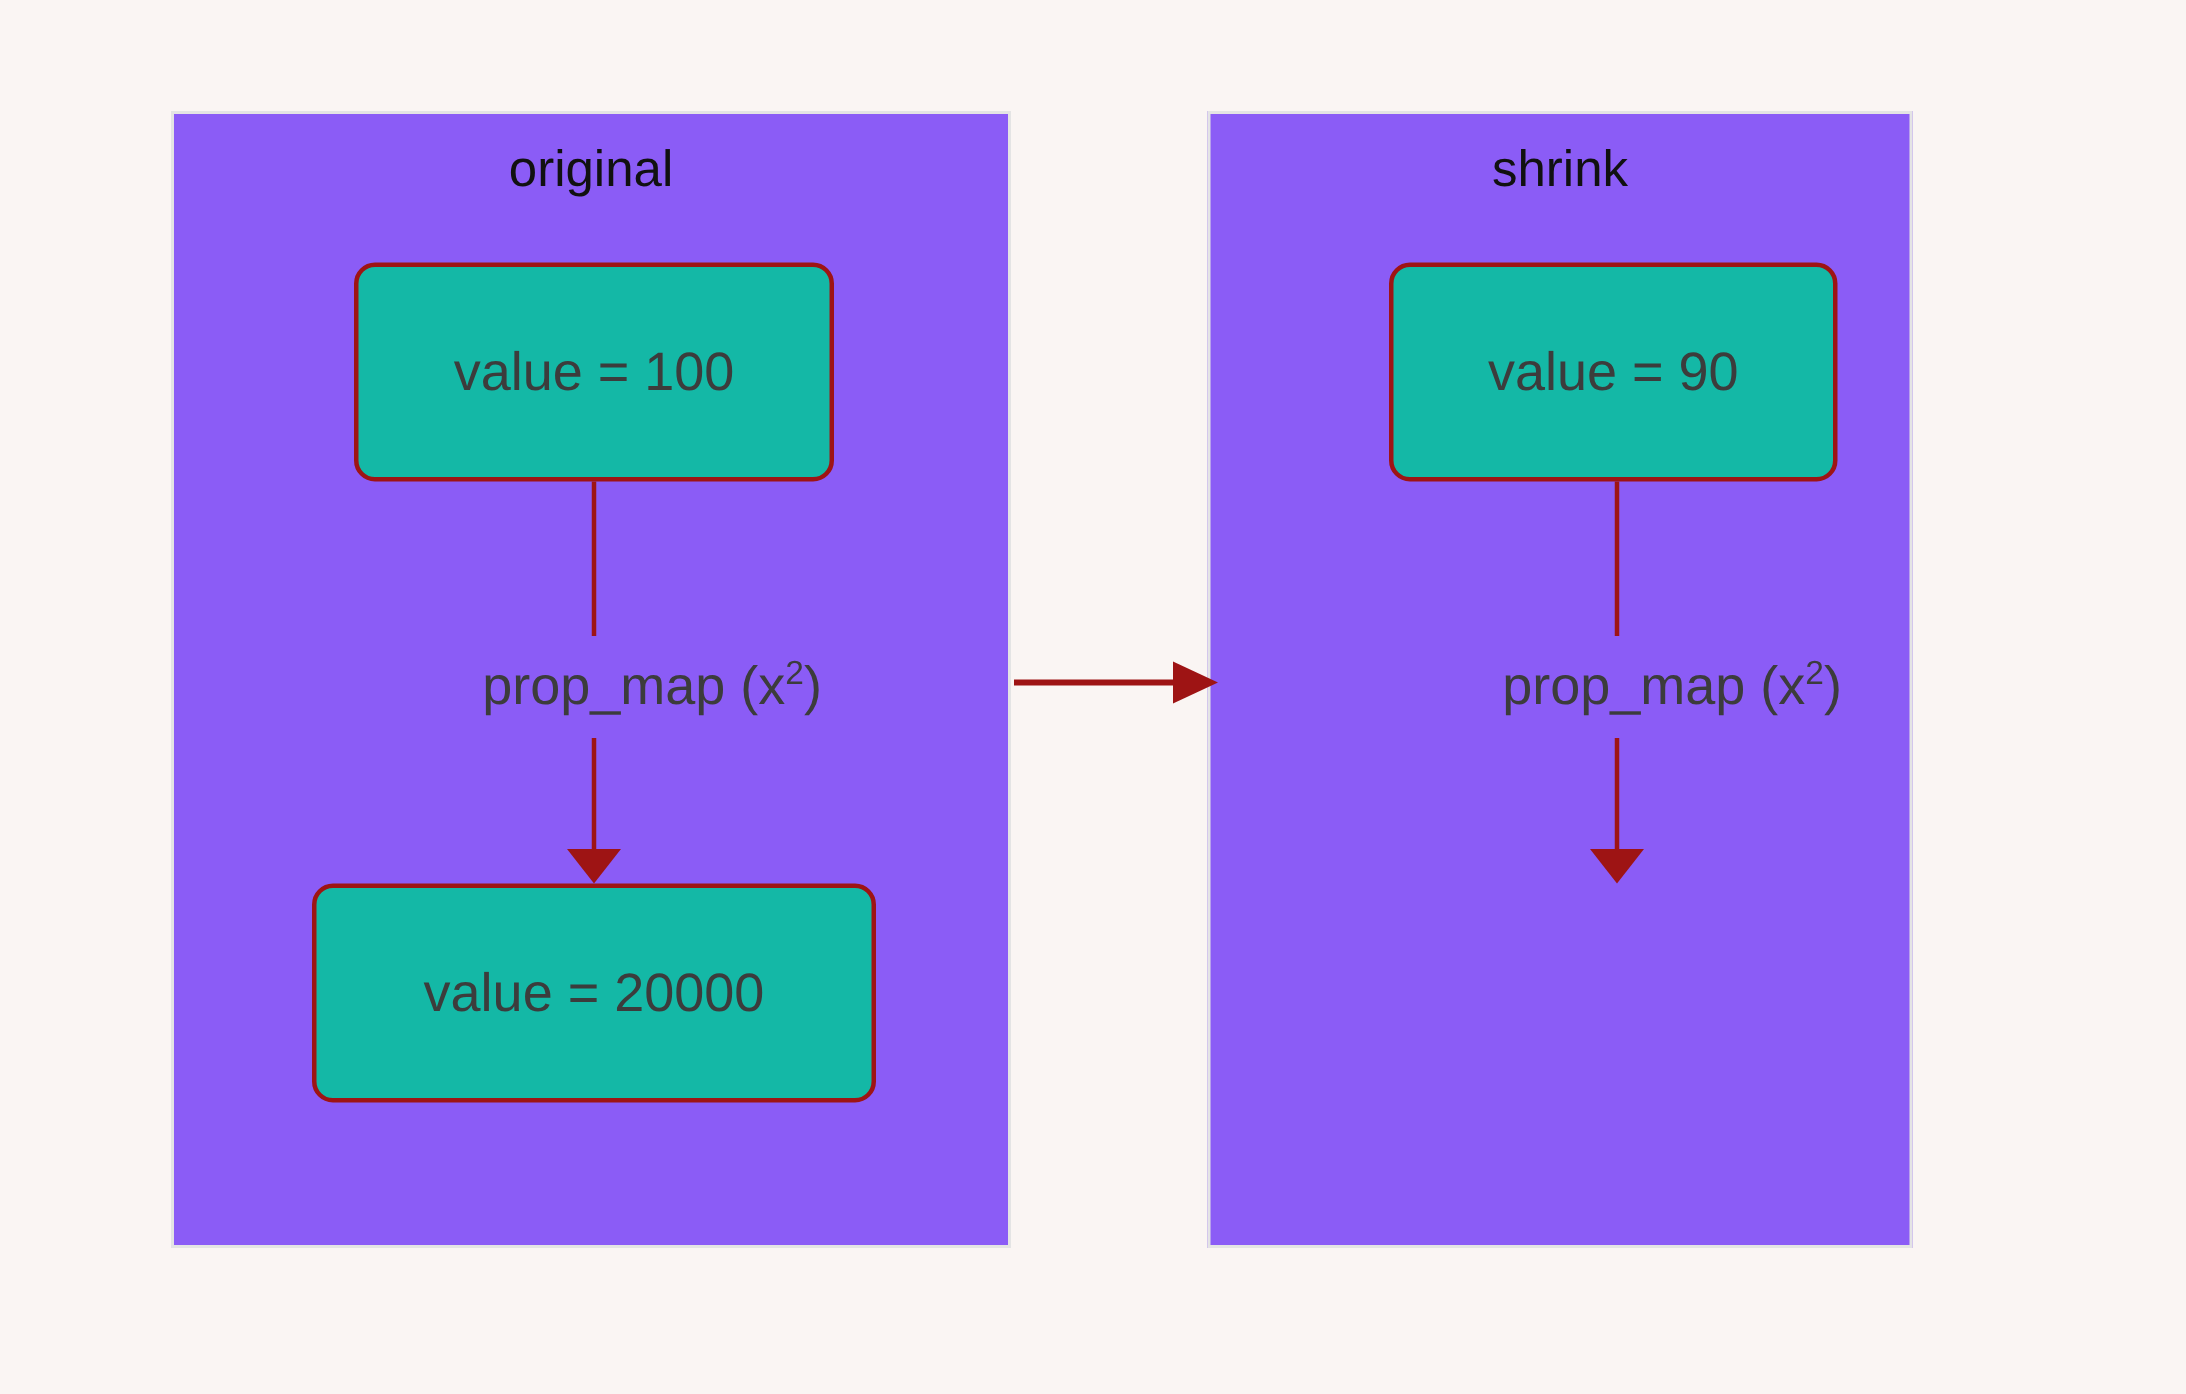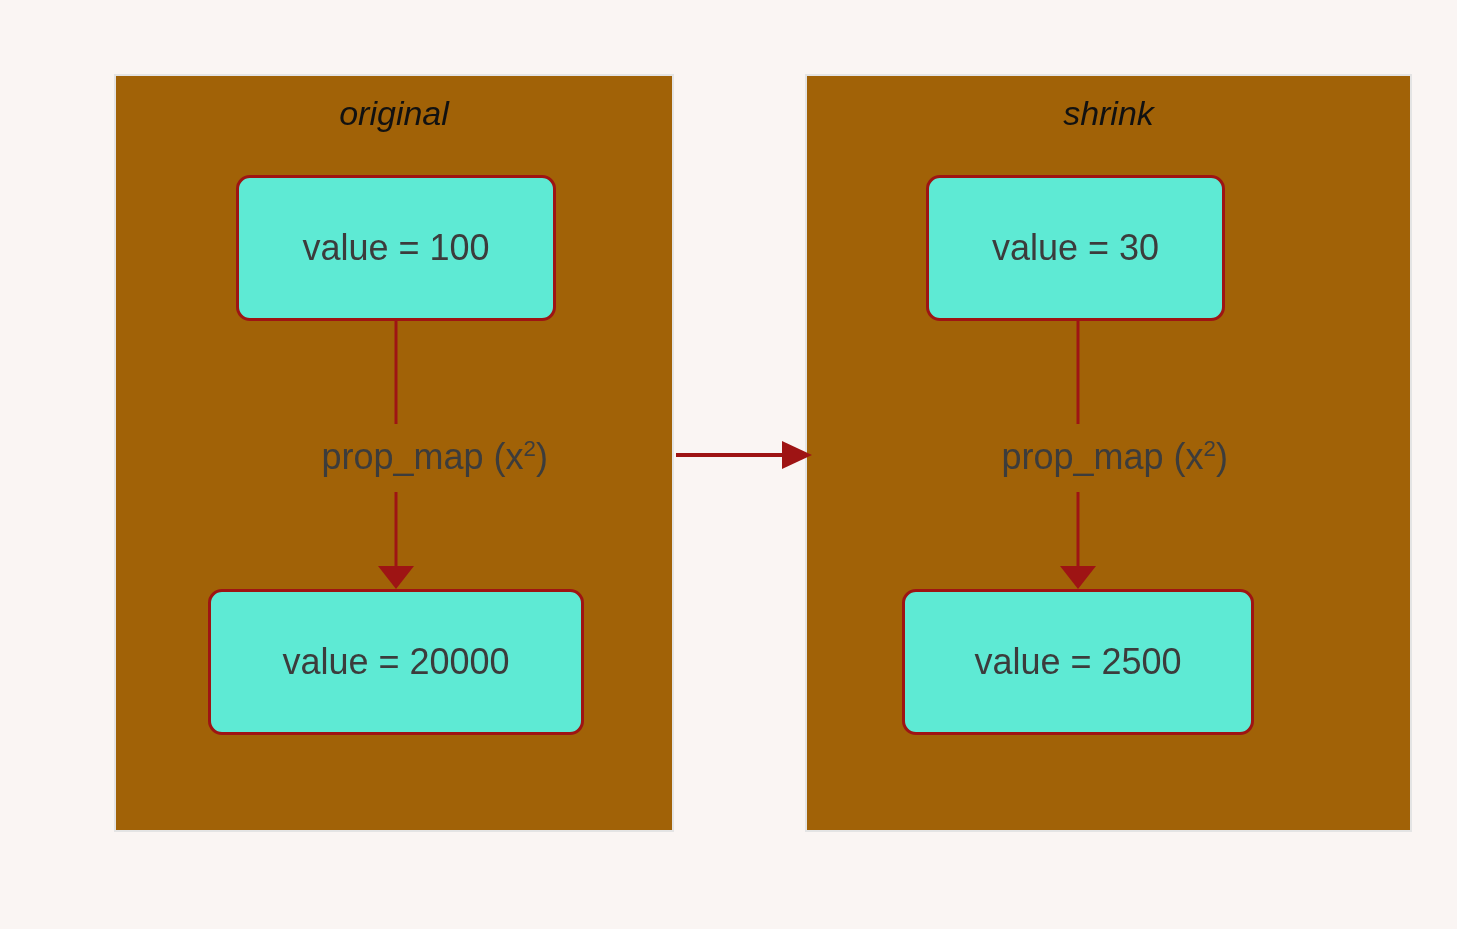--- a/index.html
+++ b/index.html
@@ -13,52 +13,51 @@
     font-family: "Liberation Sans", sans-serif;
     overflow: hidden;
   }
   #stage {
     position: relative;
     width: 1457px;
     height: 929px;
   }
   .panel {
     position: absolute;
-    background: #a16207;
+    background: #8b5cf6;
     border: 2px solid #e4e4e4;
     box-sizing: border-box;
-    font-style: italic;
   }
   #panel-original {
     left: 114px;
     top: 74px;
     width: 560px;
     height: 758px;
   }
   #panel-shrink {
     left: 805px;
     top: 74px;
-    width: 607px;
+    width: 470px;
     height: 758px;
   }
   .panel-title {
     position: absolute;
     left: 0;
     right: 0;
     top: 17px;
     text-align: center;
     font-size: 34px;
     line-height: 40px;
     color: #111111;
     font-family: "Liberation Sans", sans-serif;
     white-space: nowrap;
   }
   .node {
     position: absolute;
-    background: #5eead4;
+    background: #14b8a6;
     border: 3px solid #9e1414;
     border-radius: 14px;
     box-sizing: border-box;
     display: flex;
     align-items: center;
     justify-content: center;
     font-size: 36px;
     color: #3c3c3c;
     font-family: "Liberation Sans", sans-serif;
     white-space: nowrap;
@@ -95,23 +94,22 @@
   </div>
 
   <div class="panel" id="panel-shrink">
     <div class="panel-title">shrink</div>
   </div>
 
   <div class="node" style="left:236px; top:175px; width:320px; height:146px;">value = 100</div>
 
   <div class="node" style="left:208px; top:589px; width:376px; height:146px;">value = 20000</div>
 
-  <div class="node" style="left:926px; top:175px; width:299px; height:146px;">value = 30</div>
+  <div class="node" style="left:926px; top:175px; width:299px; height:146px;">value = 90</div>
 
-  <div class="node" style="left:902px; top:589px; width:352px; height:146px;">value = 2500</div>
 
   <div class="edge-label" style="left:248px; top:436px; width:300px;">
     <span>prop_map (x</span><sup>2</sup><span>)</span>
   </div>
 
   <div class="edge-label" style="left:928px; top:436px; width:300px;">
     <span>prop_map (x</span><sup>2</sup><span>)</span>
   </div>
 
   <svg class="overlay" viewBox="0 0 1457 929">

